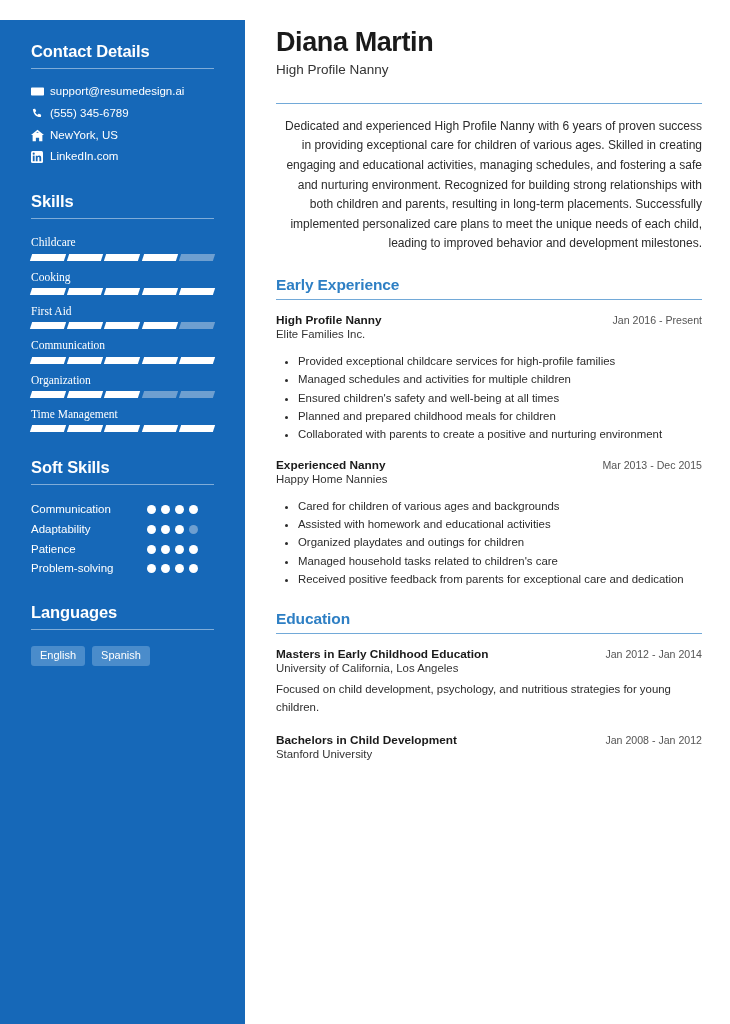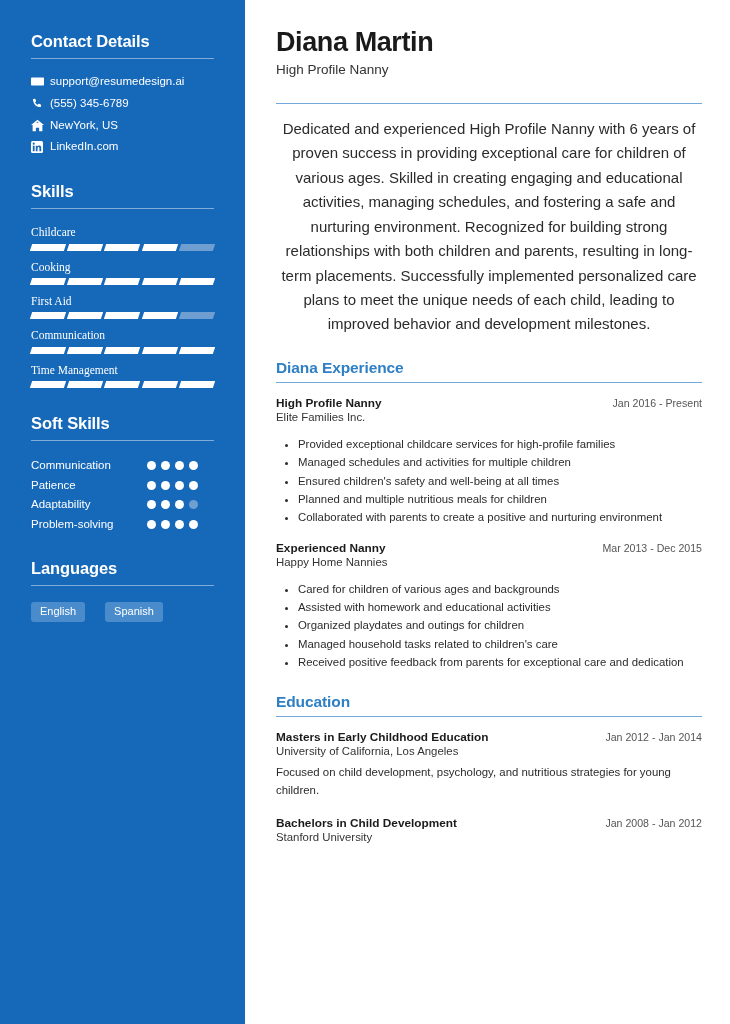--- a/index.html
+++ b/index.html
@@ -18,22 +18,23 @@
     background: #ffffff;
     display: flex;
     overflow: hidden;
   }
 
   
   .sidebar {
     width: 245px;
     background: #1668b8;
     color: #ffffff;
-    padding: 32px 0 20px 0;
+    padding: 22px 0 20px 0;
     flex: 0 0 245px;
+    margin-top: 20px;
   }
 
   .side-inner { padding: 0 31px 0 31px; }
 
   .side-heading {
     font-size: 16.5px;
     font-weight: bold;
     letter-spacing: -0.1px;
     color: #ffffff;
     margin-bottom: 7px;
@@ -121,21 +122,21 @@
     width: 9px;
     height: 9px;
     border-radius: 50%;
     margin-right: 5px;
     margin-bottom: 3px;
     background: #ffffff;
   }
   .dot.faded { background: #6e9fd0; }
 
   
-  .lang-tags { display: flex; flex-wrap: wrap; gap: 20px; }
+  .lang-tags { display: flex; flex-wrap: wrap; gap: 7px; }
 
   .lang-tag {
     background: #4a8ccb;
     color: #ffffff;
     font-size: 11px;
     padding: 4px 9px 5px 9px;
     border-radius: 3px;
     line-height: 1;
   }
 
@@ -171,24 +172,24 @@
 
   .sec-rule {
     height: 1.2px;
     background: #72a9d8;
     margin-bottom: 13px;
   }
 
   .section { margin-bottom: 22px; }
 
   .summary-text {
-    font-size: 15px;
+    font-size: 12px;
     line-height: 1.63;
     color: #2b2b2b;
-    text-align: center;
+    text-align: right;
   }
 
   
   .entry { margin-bottom: 14px; }
 
   .entry-head {
     display: flex;
     justify-content: space-between;
     align-items: baseline;
   }
@@ -321,20 +322,30 @@
               <div class="skill-name">Communication</div>
               <div class="skill-bar">
                 <span class="seg on"></span>
                 <span class="seg on"></span>
                 <span class="seg on"></span>
                 <span class="seg on"></span>
                 <span class="seg on"></span>
               </div>
             </div>
             <div class="skill-item">
+              <div class="skill-name">Organization</div>
+              <div class="skill-bar">
+                <span class="seg on"></span>
+                <span class="seg on"></span>
+                <span class="seg on"></span>
+                <span class="seg off"></span>
+                <span class="seg off"></span>
+              </div>
+            </div>
+            <div class="skill-item">
               <div class="skill-name">Time Management</div>
               <div class="skill-bar">
                 <span class="seg on"></span>
                 <span class="seg on"></span>
                 <span class="seg on"></span>
                 <span class="seg on"></span>
                 <span class="seg on"></span>
               </div>
             </div>
           </div>
@@ -347,35 +358,35 @@
             <div class="soft-row">
               <span class="soft-name">Communication</span>
               <span class="soft-dots">
                 <span class="dot"></span>
                 <span class="dot"></span>
                 <span class="dot"></span>
                 <span class="dot"></span>
               </span>
             </div>
             <div class="soft-row">
+              <span class="soft-name">Adaptability</span>
+              <span class="soft-dots">
+                <span class="dot"></span>
+                <span class="dot"></span>
+                <span class="dot"></span>
+                <span class="dot faded"></span>
+              </span>
+            </div>
+            <div class="soft-row">
               <span class="soft-name">Patience</span>
               <span class="soft-dots">
                 <span class="dot"></span>
                 <span class="dot"></span>
                 <span class="dot"></span>
                 <span class="dot"></span>
-              </span>
-            </div>
-            <div class="soft-row">
-              <span class="soft-name">Adaptability</span>
-              <span class="soft-dots">
-                <span class="dot"></span>
-                <span class="dot"></span>
-                <span class="dot"></span>
-                <span class="dot faded"></span>
               </span>
             </div>
             <div class="soft-row">
               <span class="soft-name">Problem-solving</span>
               <span class="soft-dots">
                 <span class="dot"></span>
                 <span class="dot"></span>
                 <span class="dot"></span>
                 <span class="dot"></span>
               </span>
@@ -399,34 +410,34 @@
 
     <h1 class="name">Diana Martin</h1>
     <div class="job-title">High Profile Nanny</div>
 
     <section class="section">
       <div class="sec-rule"></div>
       <p class="summary-text">Dedicated and experienced High Profile Nanny with 6 years of proven success in providing exceptional care for children of various ages. Skilled in creating engaging and educational activities, managing schedules, and fostering a safe and nurturing environment. Recognized for building strong relationships with both children and parents, resulting in long-term placements. Successfully implemented personalized care plans to meet the unique needs of each child, leading to improved behavior and development milestones.</p>
     </section>
 
     <section class="section">
-      <div class="sec-heading">Diana Experience</div>
+      <div class="sec-heading">Early Experience</div>
       <div class="sec-rule"></div>
       <div id="experience-list">
           <div class="entry">
             <div class="entry-head">
               <span class="entry-title">High Profile Nanny</span>
               <span class="entry-date">Jan 2016 - Present</span>
             </div>
             <div class="entry-org">Elite Families Inc.</div>
             <ul class="bullets">
               <li>Provided exceptional childcare services for high-profile families</li>
               <li>Managed schedules and activities for multiple children</li>
               <li>Ensured children's safety and well-being at all times</li>
-              <li>Planned and multiple nutritious meals for children</li>
+              <li>Planned and prepared childhood meals for children</li>
               <li>Collaborated with parents to create a positive and nurturing environment</li>
             </ul>
           </div>
           <div class="entry">
             <div class="entry-head">
               <span class="entry-title">Experienced Nanny</span>
               <span class="entry-date">Mar 2013 - Dec 2015</span>
             </div>
             <div class="entry-org">Happy Home Nannies</div>
             <ul class="bullets">

